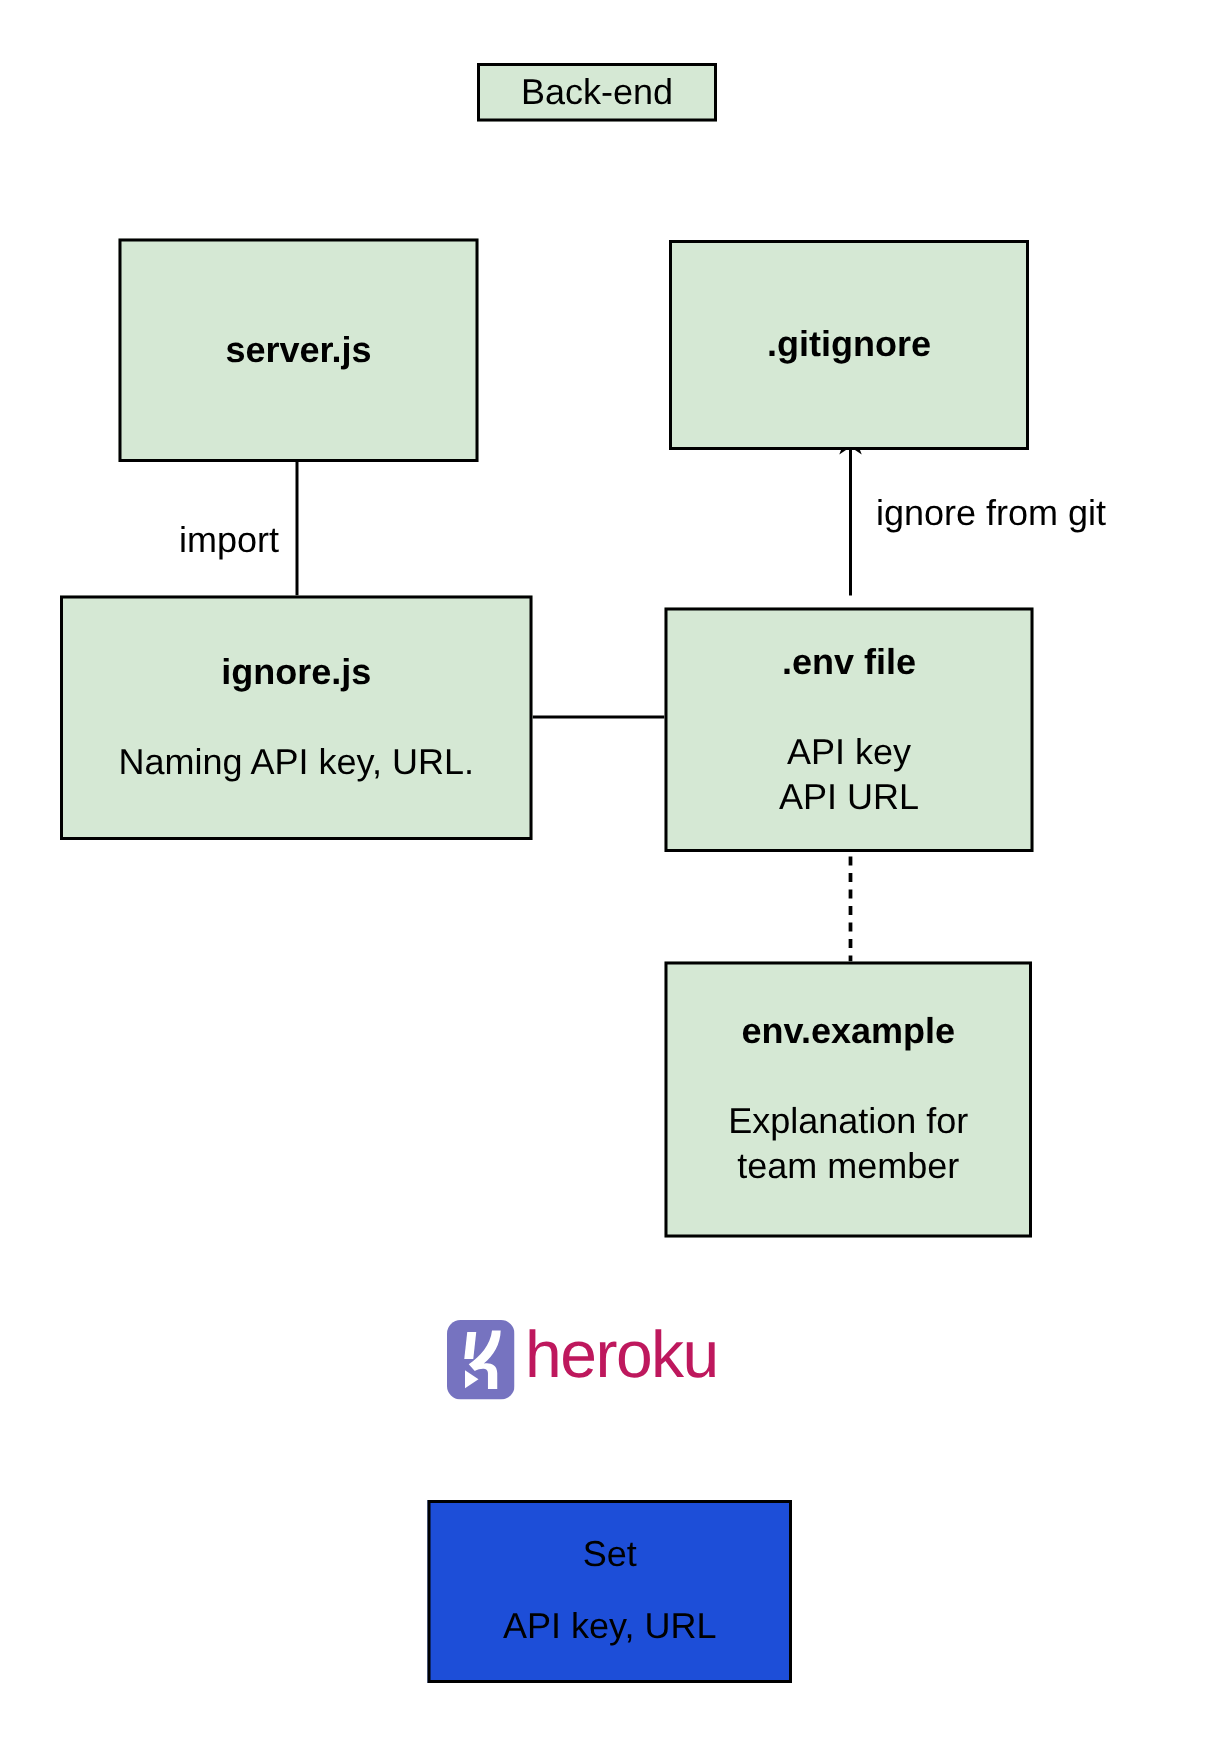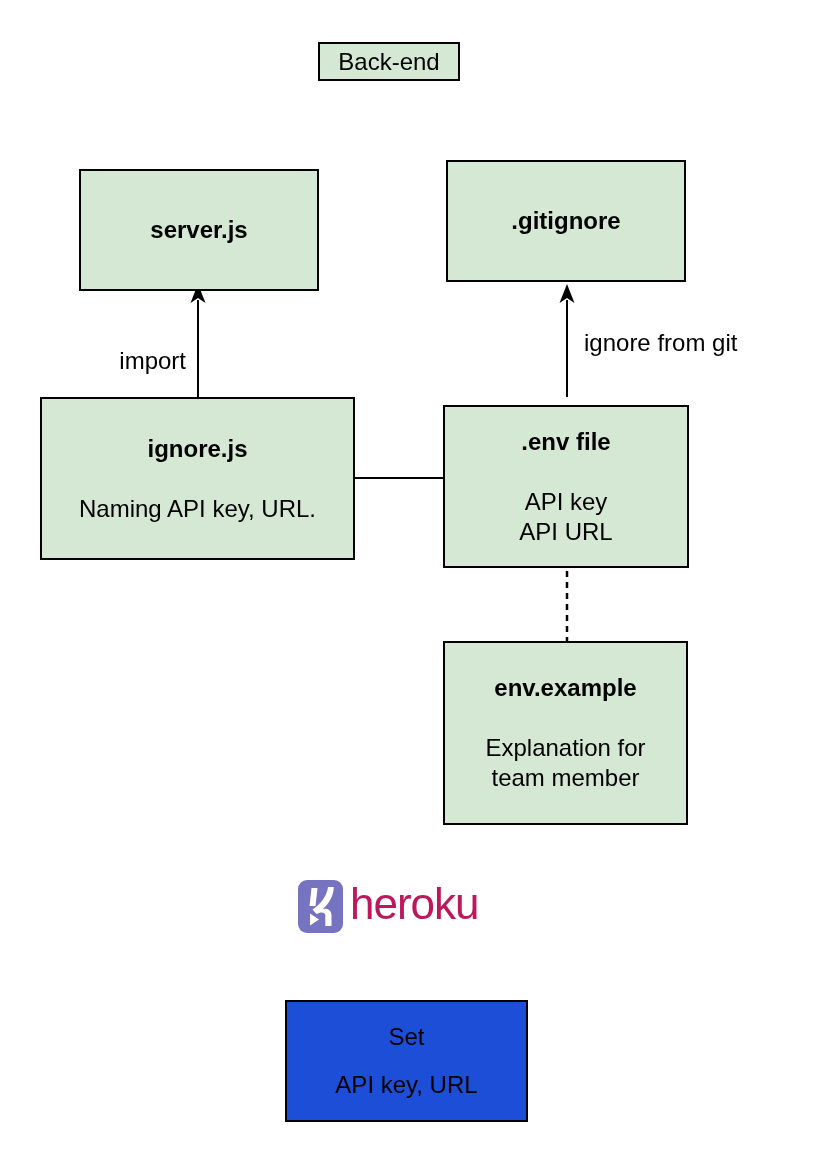--- a/index.html
+++ b/index.html
@@ -82,29 +82,29 @@
     <g>
       <line x1="567" y1="397" x2="567" y2="300" stroke="#000" stroke-width="2"></line>
       <path d="M567 284 L559.5 303 L567 298 L574.5 303 Z" fill="#000"></path>
     </g>
 
     <line x1="355" y1="478" x2="443" y2="478" stroke="#000" stroke-width="2"></line>
 
     <line x1="567" y1="560" x2="567" y2="641" stroke="#000" stroke-width="2.5" stroke-dasharray="6 5"></line>
   </svg>
 
-  <div class="node green" style="left:318px;top:42px;width:142px;height:39px">
+  <div class="node green" style="left:318px;top:42px;width:160px;height:39px">
     <div>Back-end</div>
   </div>
 
-  <div class="node green" style="left:79px;top:169px;width:240px;height:122px">
+  <div class="node green" style="left:79px;top:159px;width:240px;height:149px">
     <div class="node-title">server.js</div>
   </div>
 
-  <div class="node green" style="left:446px;top:160px;width:240px;height:122px">
+  <div class="node green" style="left:446px;top:160px;width:240px;height:140px">
     <div class="node-title">.gitignore</div>
   </div>
 
   <div class="edge-label" style="left:55px;top:347px;width:131px;text-align:right">import</div>
   <div class="edge-label" style="left:584px;top:329px">ignore from git</div>
 
   <div class="node green" style="left:40px;top:397px;width:315px;height:163px">
     <div class="node-title">ignore.js</div>
     <div class="node-gap"></div>
     <div>Naming API key, URL.</div>

